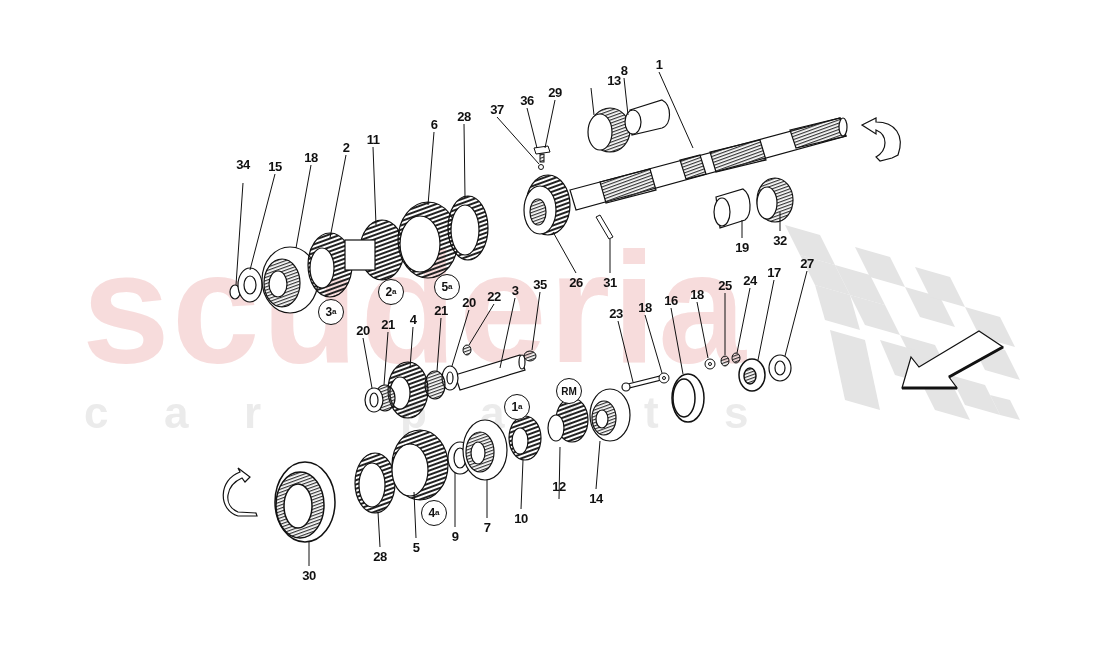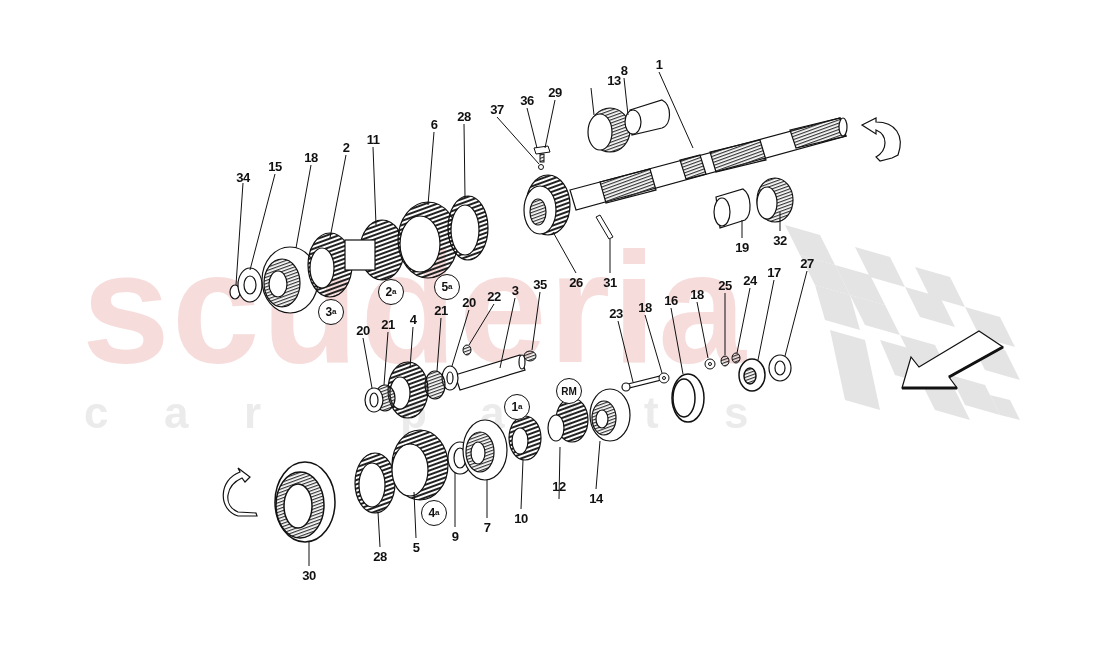--- a/index.html
+++ b/index.html
@@ -316,21 +316,21 @@
   <div class="callout" style="left:725px;top:279px">25</div>
   <div class="callout" style="left:576px;top:276px">26</div>
   <div class="callout" style="left:807px;top:257px">27</div>
   <div class="callout" style="left:464px;top:110px">28</div>
   <div class="callout" style="left:380px;top:550px">28</div>
   <div class="callout" style="left:555px;top:86px">29</div>
   <div class="callout" style="left:309px;top:569px">30</div>
   <div class="callout" style="left:610px;top:276px">31</div>
   <div class="callout" style="left:780px;top:234px">32</div>
   <div class="callout" style="left:742px;top:241px">19</div>
-  <div class="callout" style="left:243px;top:171px">34</div>
+  <div class="callout" style="left:243px;top:158px">34</div>
   <div class="callout" style="left:540px;top:278px">35</div>
   <div class="callout" style="left:527px;top:94px">36</div>
   <div class="callout" style="left:497px;top:103px">37</div>
 
   <div class="gear-badge" style="left:517px;top:407px">
       <span>1</span>
       <sup>a</sup>
     </div>
   <div class="gear-badge" style="left:391px;top:292px">
       <span>2</span>

